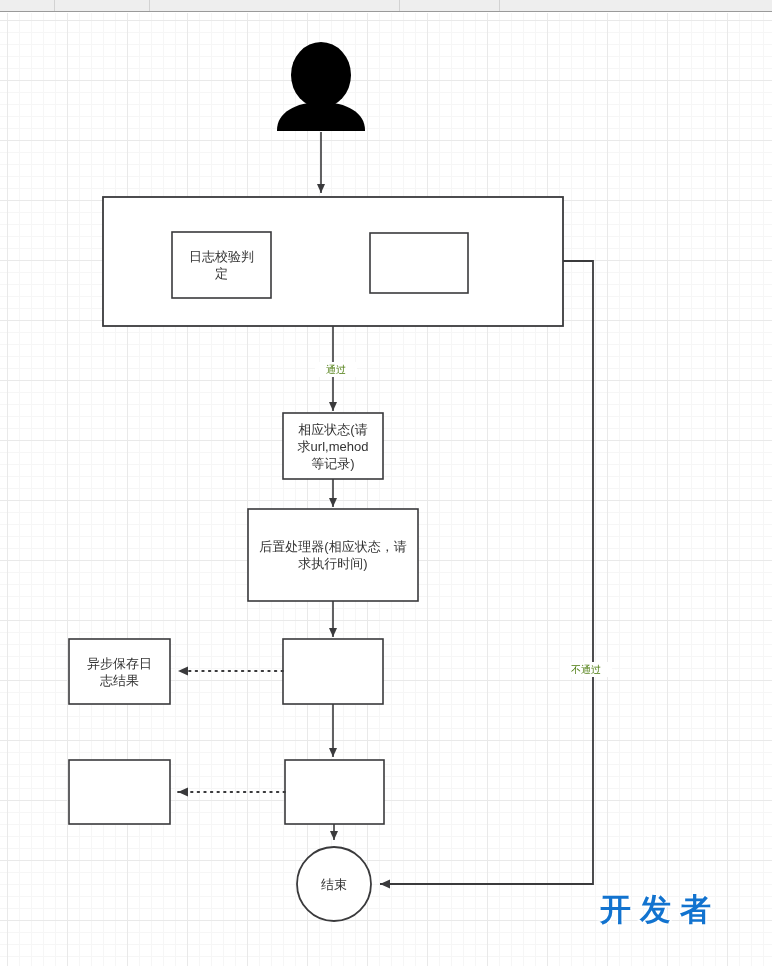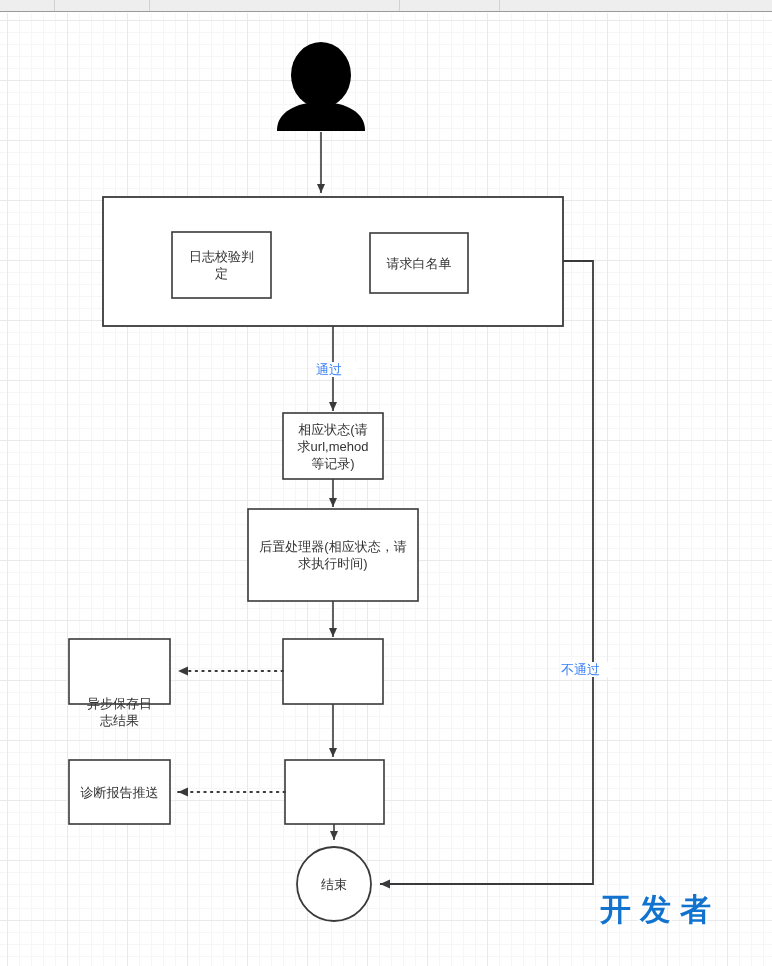--- a/index.html
+++ b/index.html
@@ -68,25 +68,26 @@
     text-align: center;
     color: #333333;
     font-size: 13px;
     line-height: 17px;
     pointer-events: none;
     box-sizing: border-box;
     padding: 0 13px;
   }
   .edge-label {
     position: absolute;
-    color: #3b82f6;
-    font-size: 13px;
+    color: #4d7c0f;
+    font-size: 10px;
     line-height: 15px;
     background: #ffffff;
     padding: 0 1px;
+    text-align: center;
     white-space: nowrap;
   }
 
   
   #watermark {
     position: absolute;
     right: 6px;
     bottom: 2px;
     width: 166px;
     height: 72px;
@@ -176,35 +177,33 @@
 
     <line x1="285" y1="779" x2="178" y2="779" stroke="#3a3a3c" stroke-width="1.8" stroke-dasharray="1.6 5" stroke-linecap="round" marker-end="url(#arrowFilledL)"></line>
 
     <line x1="334" y1="811" x2="334" y2="827" stroke="#3a3a3c" stroke-width="1.6" marker-end="url(#arrowFilled)"></line>
 
     <circle cx="334" cy="871" r="37" fill="#ffffff" stroke="#3a3a3c" stroke-width="1.8"></circle>
   </svg>
 
   <div class="node-label" style="left:172px; top:219px; width:99px; height:66px;">日志校验判定</div>
 
-  <div class="node-label" style="left:370px; top:220px; width:98px; height:60px;">请求白名单</div>
 
   <div class="edge-label" style="left:315px; top:349px; width:40px;">通过</div>
 
   <div class="edge-label" style="left:560px; top:649px; width:50px;">不通过</div>
 
   <div class="node-label" style="left:283px; top:400px; width:100px; height:66px;">相应状态(请求url,mehod等记录)</div>
 
   <div class="node-label" style="left:248px; top:496px; width:170px; height:92px; padding:0 10px;">后置处理器(相应状态，请求执行时间)</div>
 
 
-  <div class="node-label" style="left:69px; top:626px; width:101px; height:65px;margin-top:40px;">异步保存日志结果</div>
-
-
-  <div class="node-label" style="left:69px; top:747px; width:101px; height:64px; padding:0 2px;">诊断报告推送</div>
+  <div class="node-label" style="left:69px; top:626px; width:101px; height:65px;">异步保存日志结果</div>
+
+
 
   <div class="node-label" style="left:297px; top:834px; width:74px; height:74px;">结束</div>
 
   <div id="watermark">
     <div class="wm-row1">开发者</div>
   </div>
 
 </div>
 
 </body></html>

